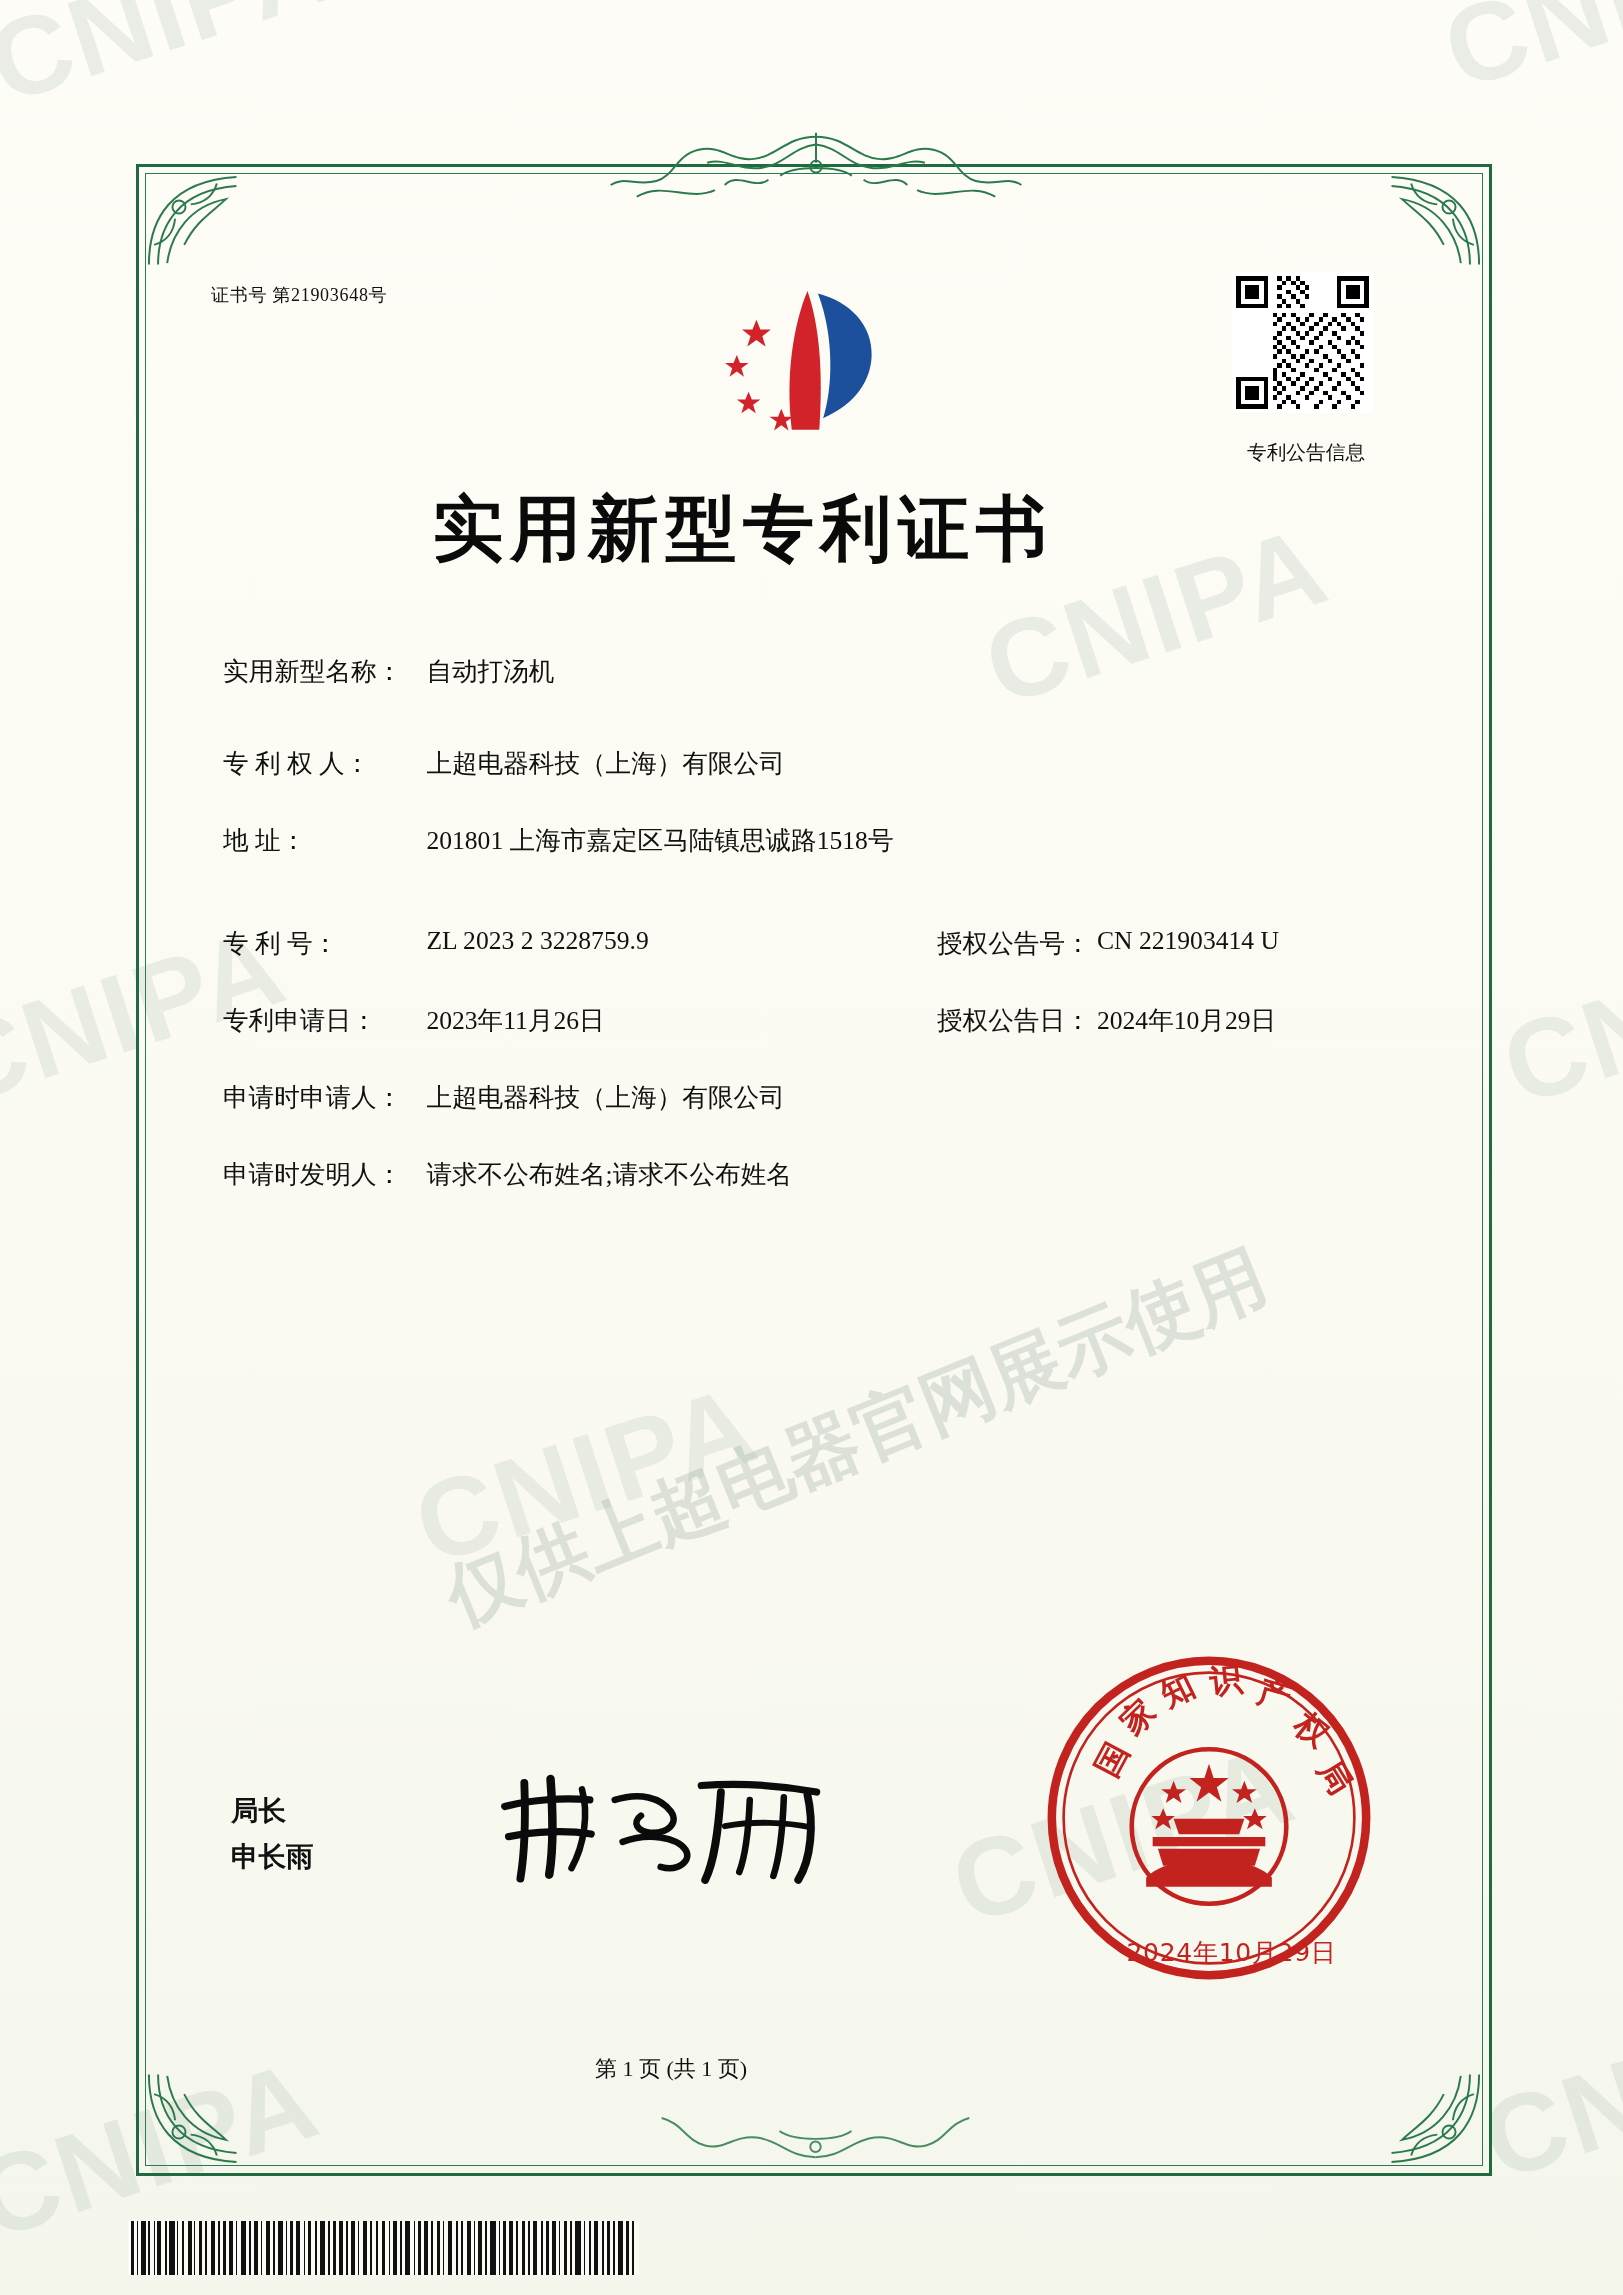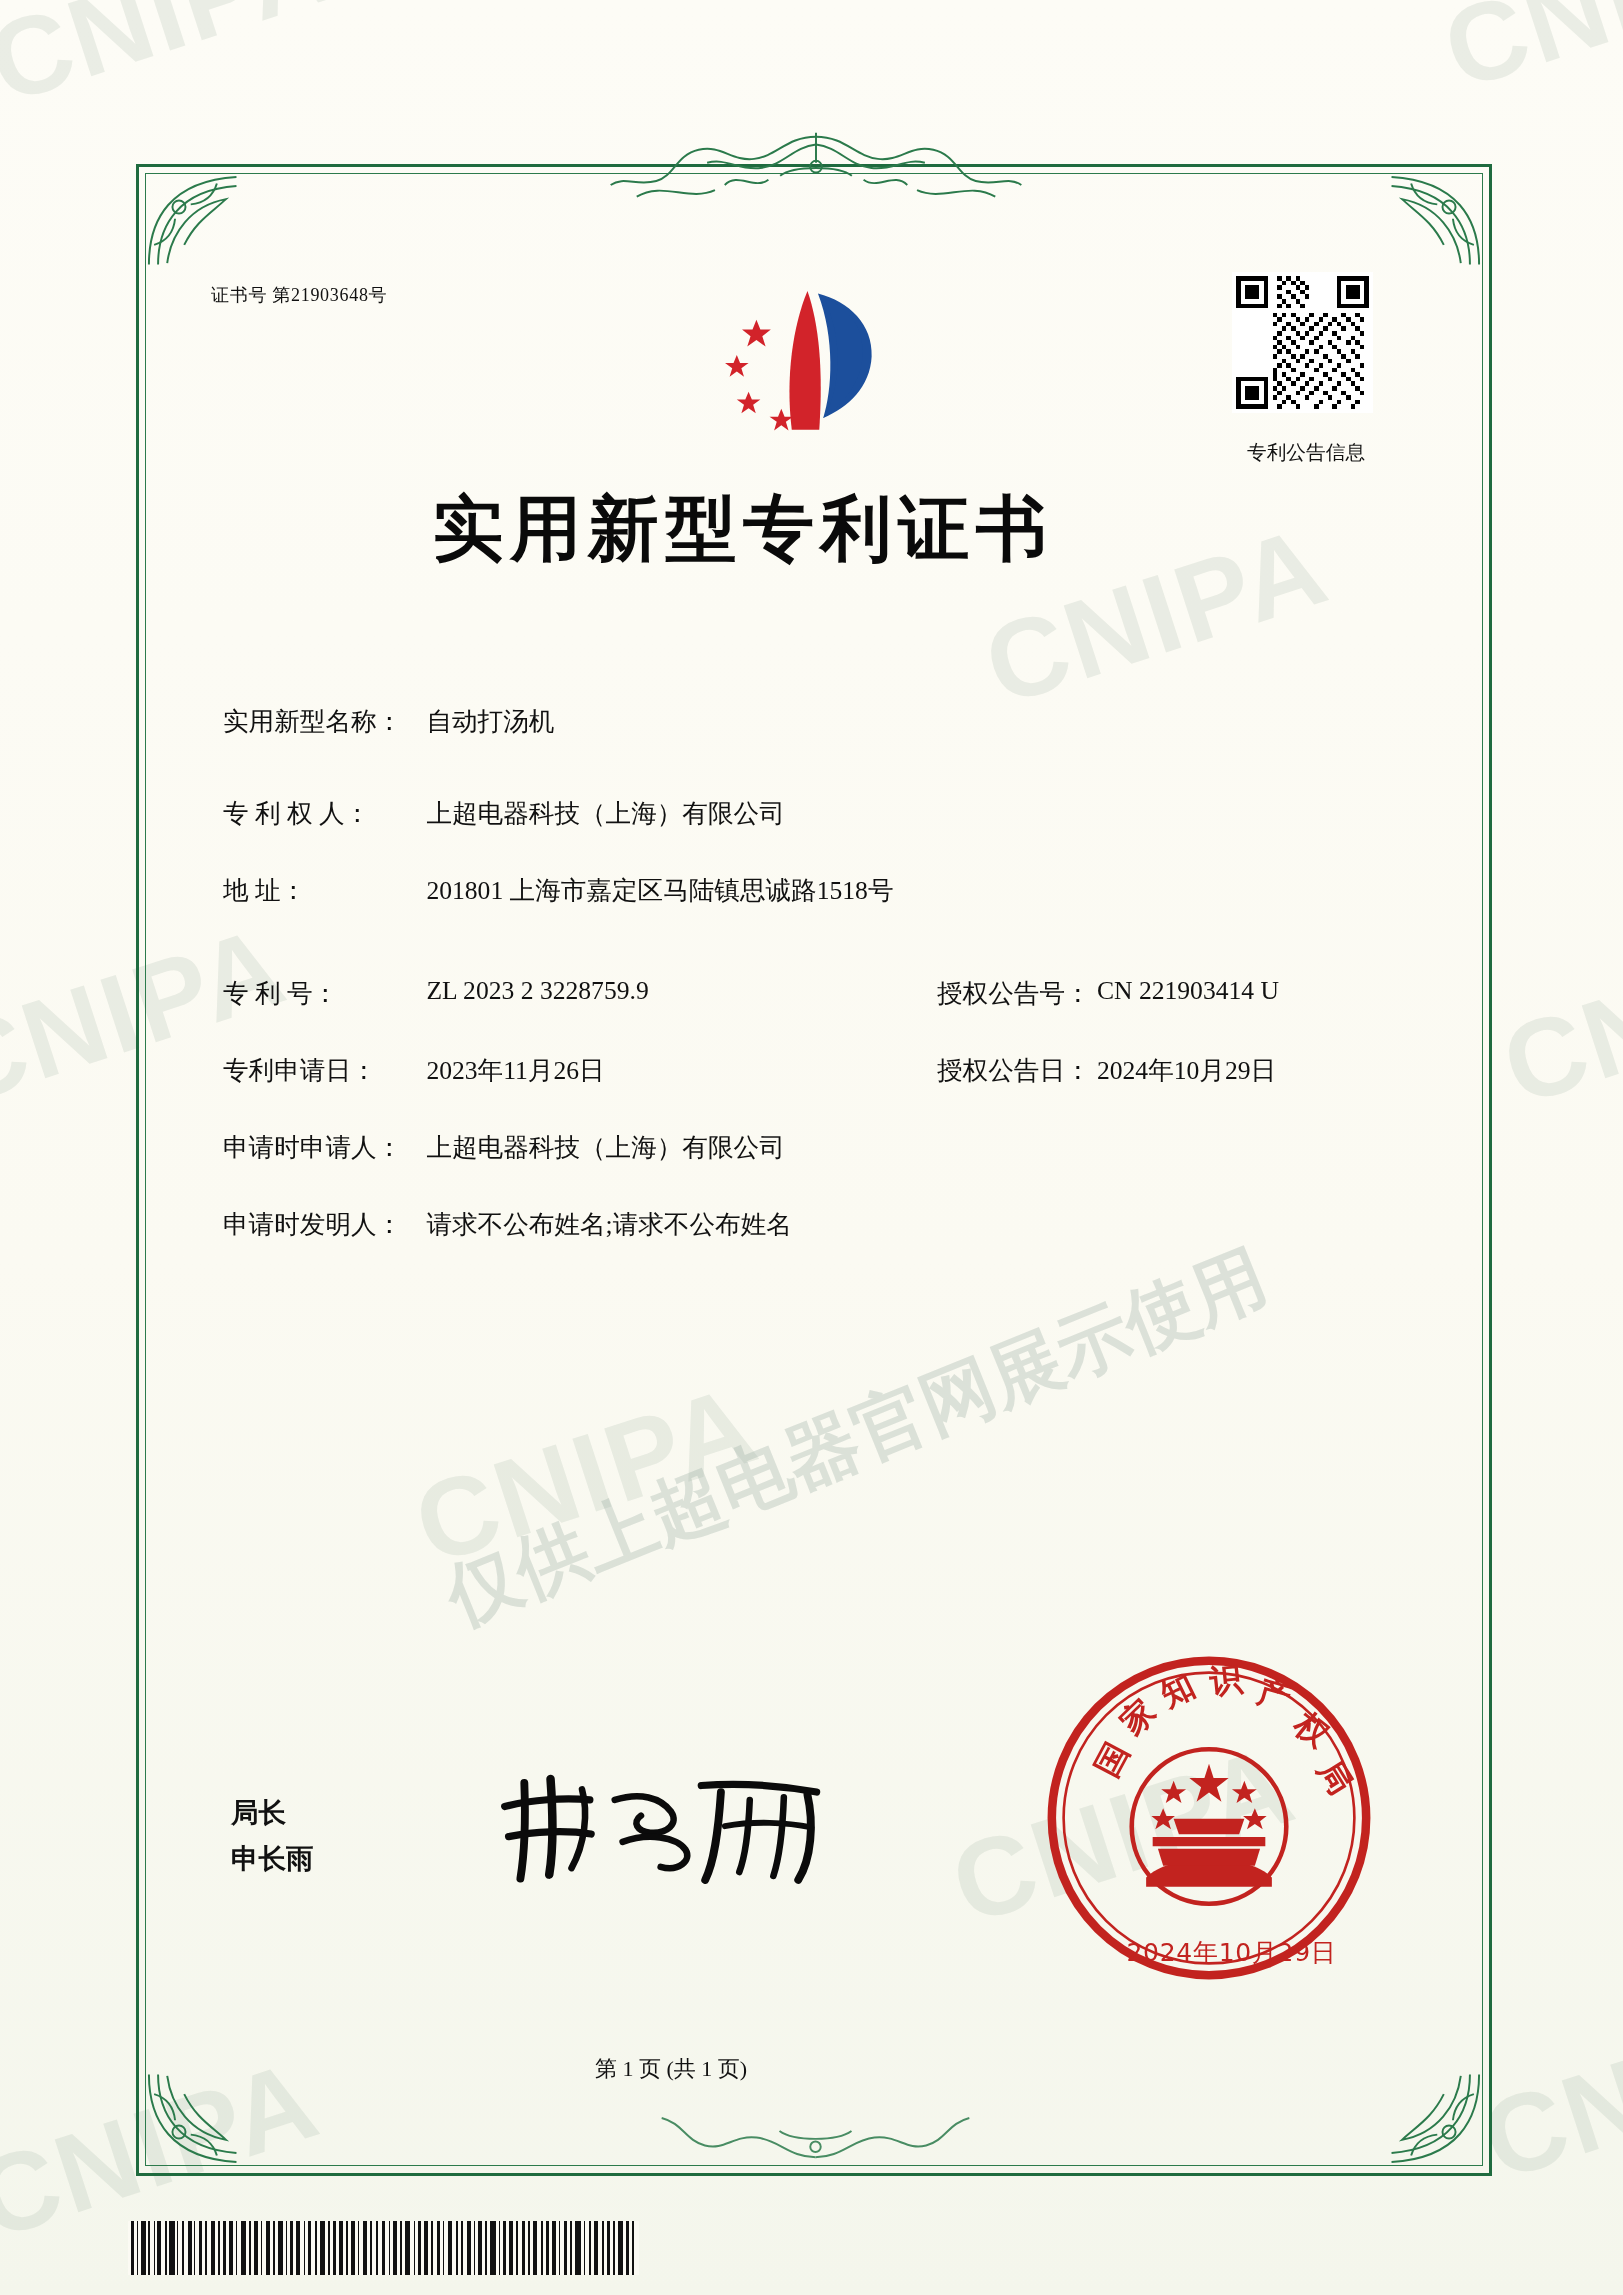--- a/index.html
+++ b/index.html
@@ -142,21 +142,21 @@
     font-weight: 700;
     letter-spacing: 6.6px;
     color: #0a0a0a;
     font-family: "DejaVu Serif", serif;
   }
 
   
   .fields {
     position: absolute;
     left: 223px;
-    top: 704px;
+    top: 654px;
     width: 1199px;
     font-size: 25.6px;
     color: #111;
   }
   .field-row {
     position: relative;
     height: 51px;
     white-space: nowrap;
   }
   .f-label {
@@ -193,21 +193,21 @@
 
   
   .sig-label {
     position: absolute;
     left: 231px;
     top: 1790px;
     font-size: 27.5px;
     font-weight: 700;
     line-height: 46px;
     color: #111;
-    font-family: Liberation Serif, serif;
+    font-family: Liberation Mono, monospace;
   }
   .sig-script {
     position: absolute;
     left: 485px;
     top: 1763px;
     width: 367px;
     height: 125px;
     color: #0b0b0b;
   }
 

